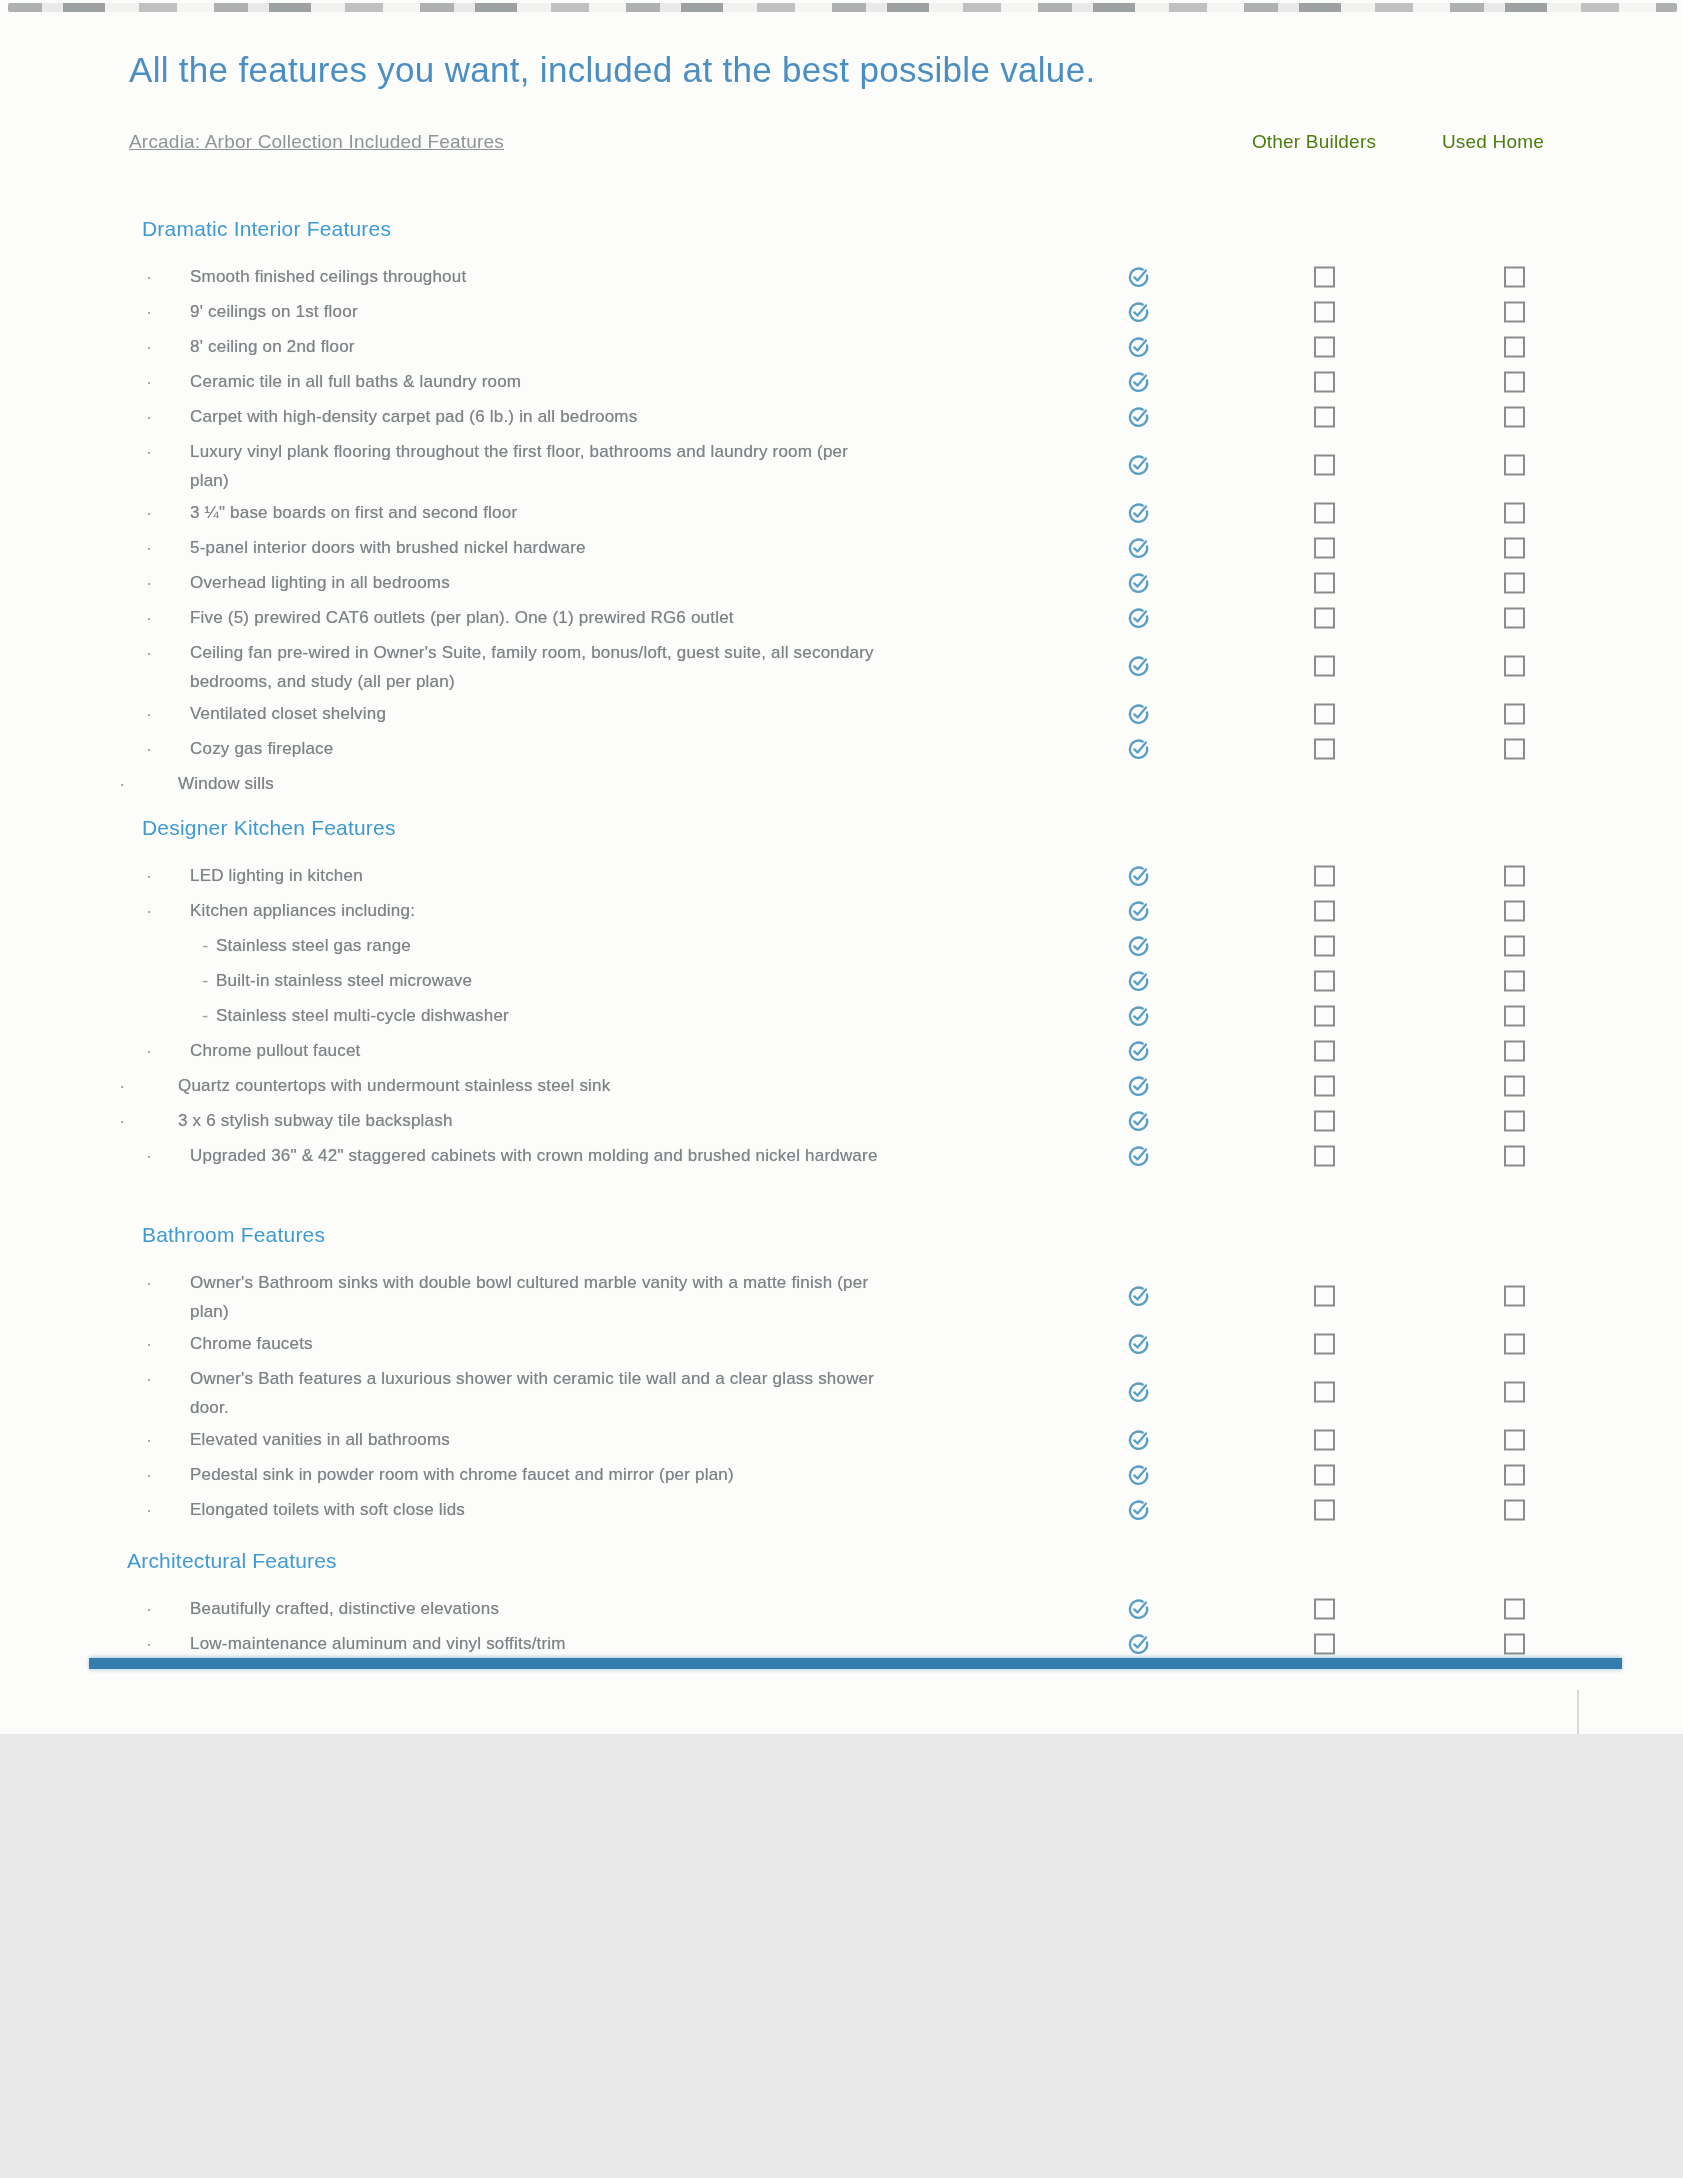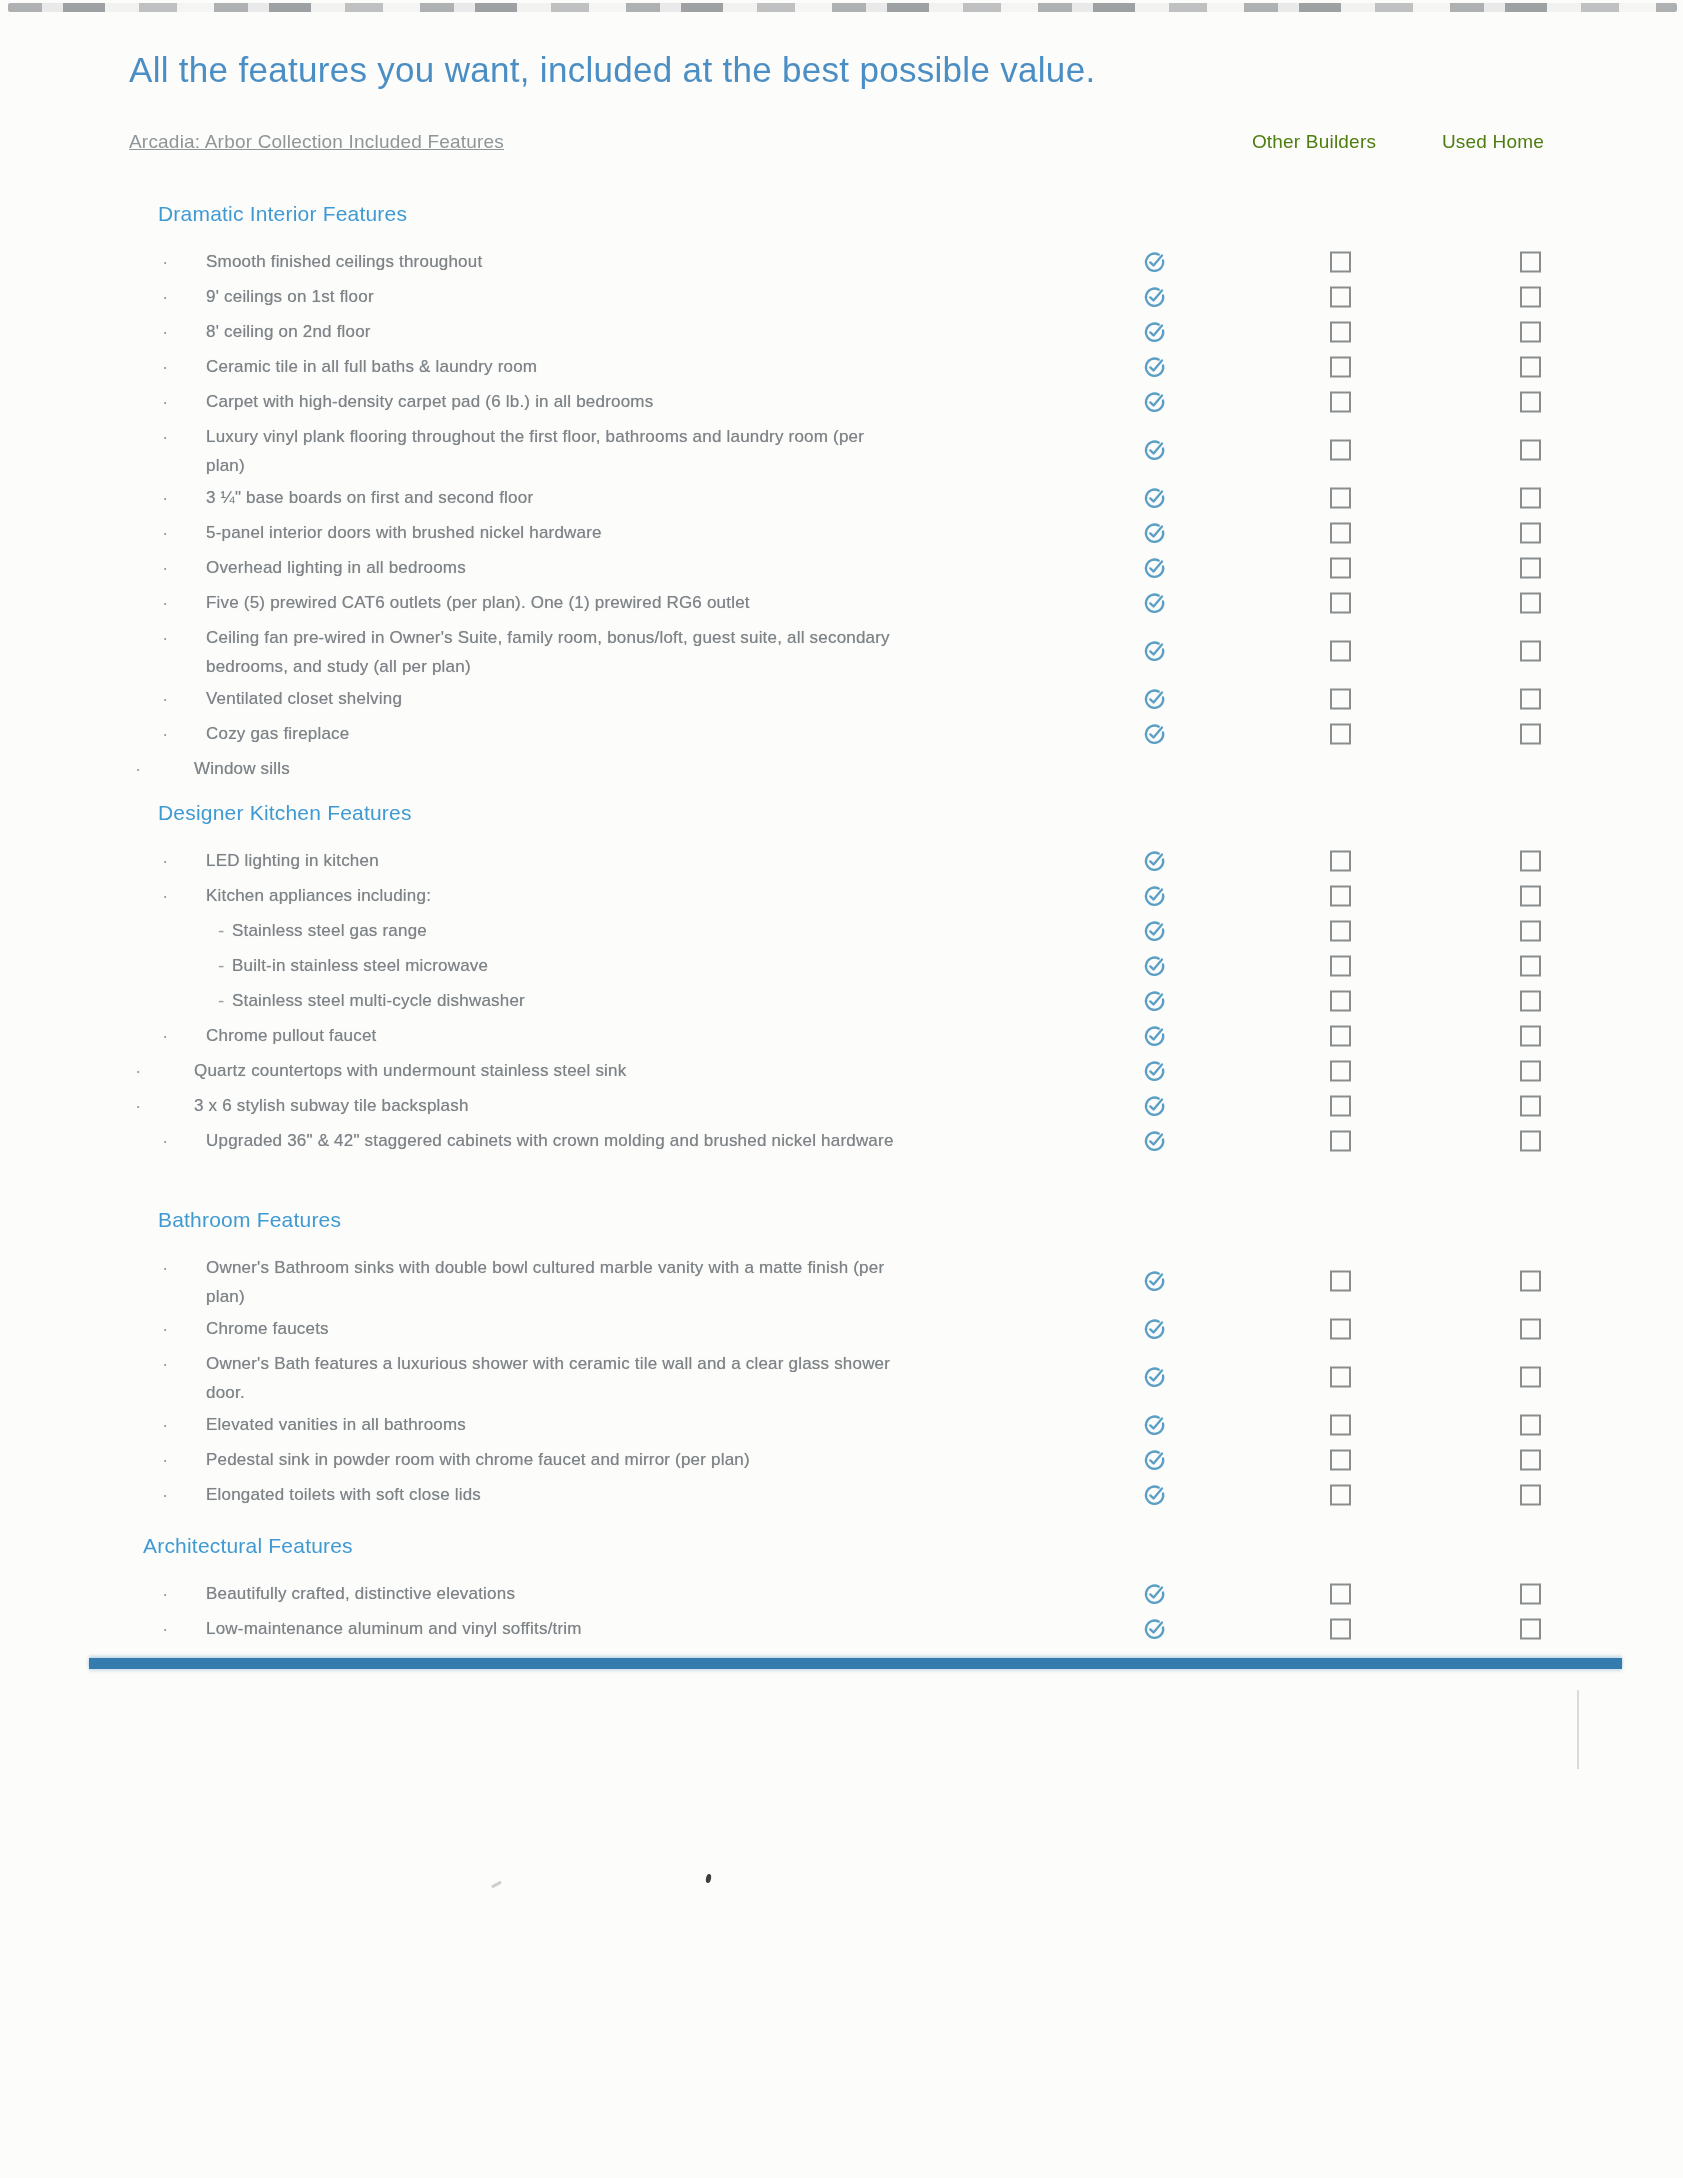--- a/index.html
+++ b/index.html
@@ -1,17 +1,17 @@
 <!DOCTYPE html>
 <html><head>
 <meta charset="utf-8">
 <style>
   html,body{margin:0;padding:0;background:#e9e9e9;}
   .page{
-    position:relative; width:1683px; height:2178px; margin:0 auto;
+    position:relative; width:1683px; height:1734px; margin:0 auto;
     background:#fcfcfa; overflow:hidden;
     font-family:"Liberation Sans", sans-serif;
   }
   
   .scan-top{
     position:absolute; top:3px; left:8px; right:6px; height:9px; border-radius:2px;
     background:repeating-linear-gradient(90deg,
       rgba(110,115,118,.55) 0 34px, rgba(175,178,180,.25) 34px 55px,
       rgba(95,100,104,.6) 55px 97px, rgba(195,195,195,.18) 97px 131px,
       rgba(130,134,137,.5) 131px 169px, rgba(205,205,205,.15) 169px 206px);
@@ -24,21 +24,21 @@
     position:absolute; left:129px; top:131px;
     font-size:19px; color:#8f9597; letter-spacing:0.2px;text-decoration:underline;
   }
   .col-header{
     position:absolute; top:131px; transform:translateX(-50%);
     font-size:19px; color:#4d7c0f; letter-spacing:0.2px; white-space:nowrap;
   }
   .col-other{left:1314px;}
   .col-used{left:1493px;}
 
-  #sections{position:absolute; left:0; top:202px; right:0;padding-left:16px;}
+  #sections{position:absolute; left:0; top:217px; right:0;}
   .section-title{
     margin:0 0 18px 142px; font-size:21px; font-weight:500;
     color:#3f9ad4; letter-spacing:0.2px;
   }
   .section-kitchen .section-title{margin-top:15px;}
   .section-bathroom .section-title{margin-top:50px;}
   .section-architectural .section-title{margin-top:22px; margin-left:127px;}
 
   .item-row{
     position:relative; min-height:35px; padding:3px 554px 0 190px;

